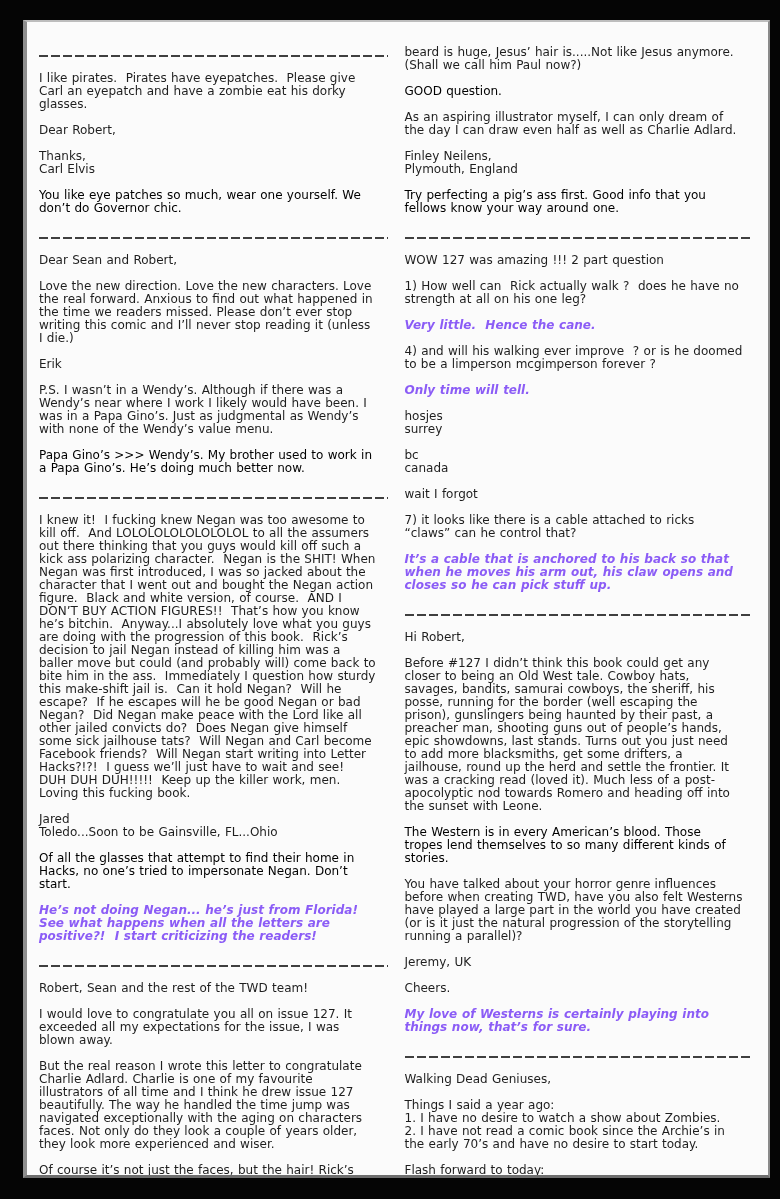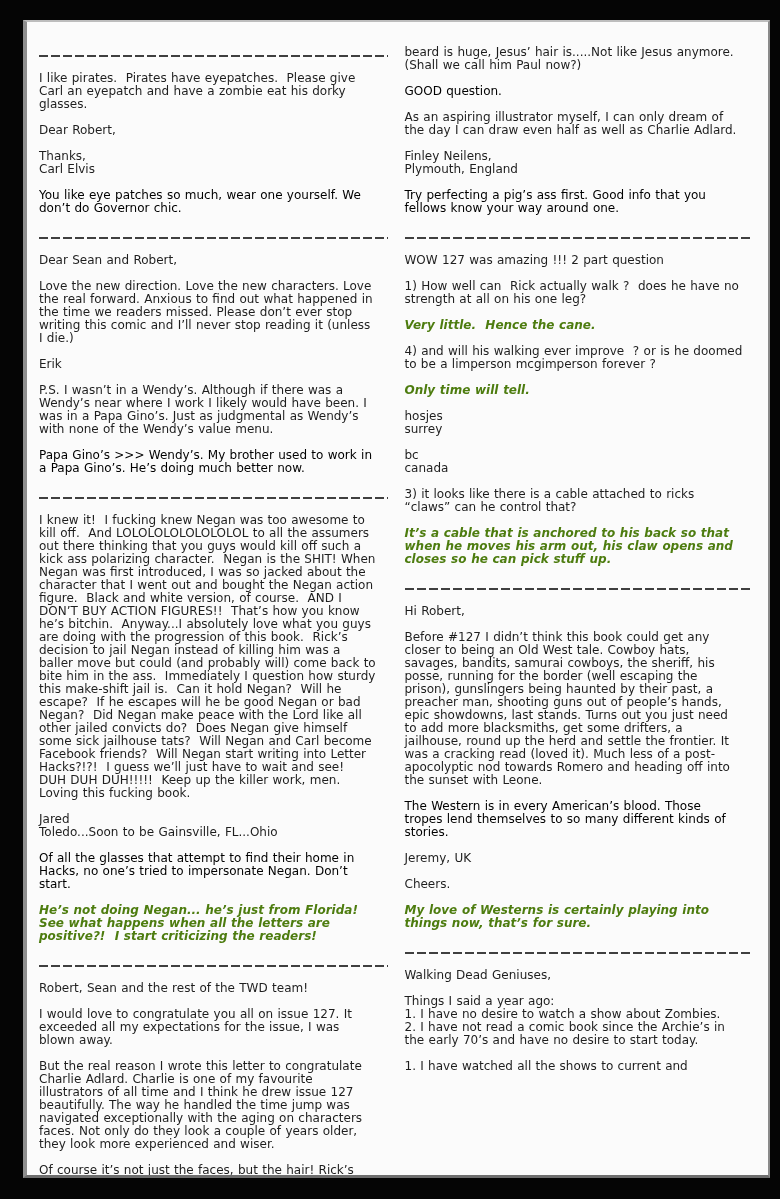--- a/index.html
+++ b/index.html
@@ -37,21 +37,21 @@
   }
   .col p {
     margin: 0 12px 13px 0;
     font-size: 12px;
     line-height: 13px;
     white-space: pre-wrap;
     word-spacing: 0.5px;
   }
   .t-text   { color: #1e1e1e; font-weight: normal; }
   .t-bold   { color: #000000; font-weight: normal; }
-  .t-bold-italic { color: #4d7c0f; font-weight: bold; font-style: italic; }
+  .t-bold-italic { color: #8b5cf6; font-weight: bold; font-style: italic; }
   .t-divider {
     height: 13px;
     margin: 0 0 13px 0;
     position: relative;
   }
   .t-divider::after {
     content: "";
     position: absolute;
     left: 0;
     right: 2px;
@@ -100,30 +100,33 @@
         <div class="t-divider"></div>
         <p class="t-text">WOW 127 was amazing !!! 2 part question</p>
         <p class="t-text">1) How well can  Rick actually walk ?  does he have no strength at all on his one leg?</p>
         <p class="t-bold-italic">Very little.  Hence the cane.</p>
         <p class="t-text">4) and will his walking ever improve  ? or is he doomed to be a limperson mcgimperson forever ?</p>
         <p class="t-bold-italic">Only time will tell.</p>
         <p class="t-text">hosjes
 surrey</p>
         <p class="t-text">bc
 canada</p>
-        <p class="t-text">3) it looks like there is a cable attached to ricks “claws” can he control that?</p>
+        <p class="t-text">wait I forgot</p>
+        <p class="t-text">7) it looks like there is a cable attached to ricks “claws” can he control that?</p>
         <p class="t-bold-italic">It’s a cable that is anchored to his back so that when he moves his arm out, his claw opens and closes so he can pick stuff up.</p>
         <div class="t-divider"></div>
         <p class="t-text">Hi Robert,</p>
         <p class="t-text">Before #127 I didn’t think this book could get any closer to being an Old West tale. Cowboy hats, savages, bandits, samurai cowboys, the sheriff, his posse, running for the border (well escaping the prison), gunslingers being haunted by their past, a preacher man, shooting guns out of people’s hands, epic showdowns, last stands. Turns out you just need to add more blacksmiths, get some drifters, a jailhouse, round up the herd and settle the frontier. It was a cracking read (loved it). Much less of a post-apocolyptic nod towards Romero and heading off into the sunset with Leone.</p>
         <p class="t-bold">The Western is in every American’s blood. Those tropes lend themselves to so many different kinds of stories.</p>
+        <p class="t-text">You have talked about your horror genre influences before when creating TWD, have you also felt Westerns have played a large part in the world you have created (or is it just the natural progression of the storytelling running a parallel)?</p>
         <p class="t-text">Jeremy, UK</p>
         <p class="t-text">Cheers.</p>
         <p class="t-bold-italic">My love of Westerns is certainly playing into things now, that’s for sure.</p>
         <div class="t-divider"></div>
         <p class="t-text">Walking Dead Geniuses,</p>
         <p class="t-text">Things I said a year ago:
 1. I have no desire to watch a show about Zombies.
 2. I have not read a comic book since the Archie’s in the early 70’s and have no desire to start today.</p>
+        <p class="t-text">Flash forward to today:</p>
         <p class="t-text">1. I have watched all the shows to current and</p>
       </div>
   </div>
 </div>
 
 </body></html>

